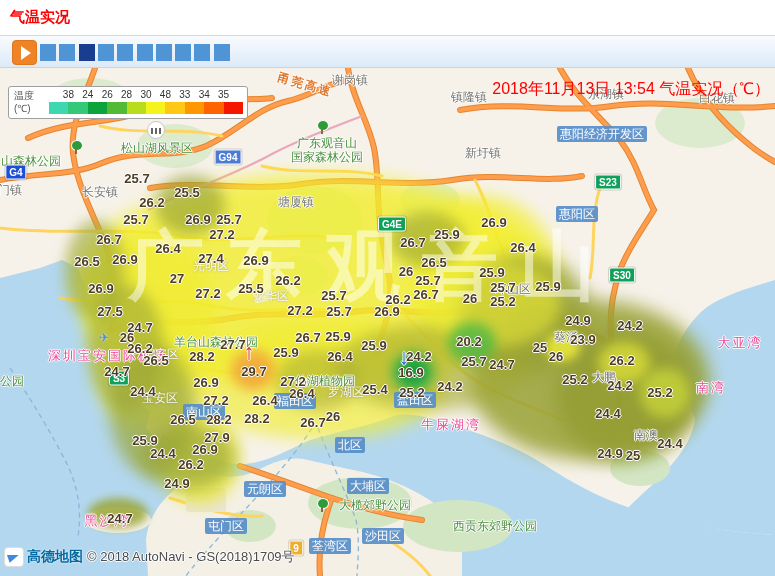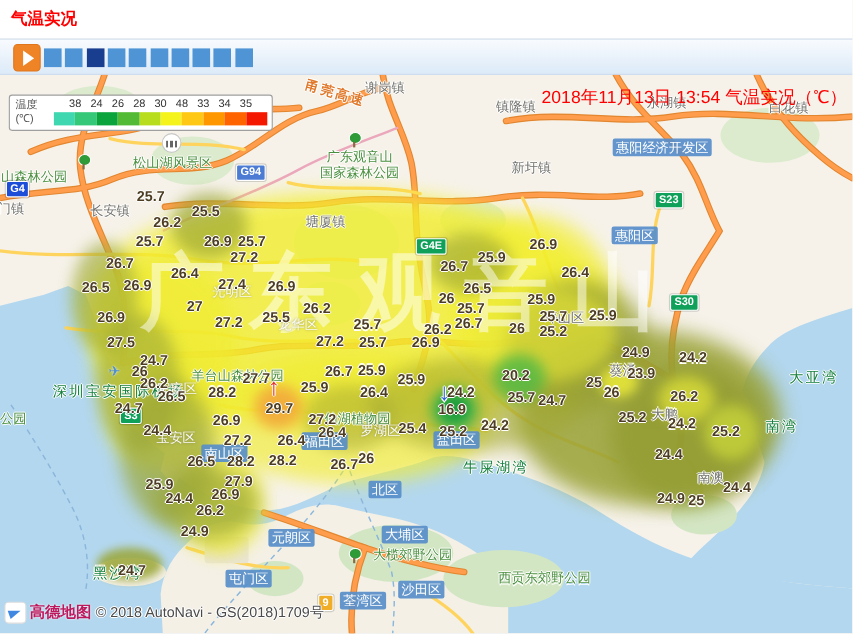--- a/index.html
+++ b/index.html
@@ -21,21 +21,21 @@
   #label-layer{z-index:10;}
   #temp-layer{z-index:12;padding-left:17px;}
   .blob{position:absolute;border-radius:50%;}
 
   .temp{position:absolute;transform:translate(-50%,-50%);font-size:13px;font-weight:bold;color:#4d3d22;white-space:nowrap;
     text-shadow:-1px 0 0 #fff,1px 0 0 #fff,0 -1px 0 #fff,0 1px 0 #fff;}
   .lbl{position:absolute;transform:translate(-50%,-50%);white-space:nowrap;
     text-shadow:-1px 0 0 #fff,1px 0 0 #fff,0 -1px 0 #fff,0 1px 0 #fff;}
   .lbl-town{font-size:12px;color:#72726e;}
   .lbl-park{font-size:12px;color:#4a8f3f;}
-  .lbl-sea{font-size:13px;color:#15803d;letter-spacing:2px;}
+  .lbl-sea{font-size:13px;color:#ec4899;letter-spacing:2px;}
   .lbl-white{font-size:12px;color:rgba(255,255,255,.95);text-shadow:0 0 2px rgba(110,110,90,.7);}
   .badge{position:absolute;transform:translate(-50%,-50%);font-size:12px;color:#fff;background:rgba(87,142,202,.92);
     padding:0 3px;line-height:16px;border-radius:2px;white-space:nowrap;}
   .shield{position:absolute;transform:translate(-50%,-50%);font-size:10px;font-weight:bold;color:#fff;padding:0 3px;
     line-height:13px;border-radius:2px;border:1px solid #fff;box-shadow:0 0 0 1px rgba(0,0,0,.15);}
   .shield-red{background:#1d4ed8;} .shield-blue{background:#4b7bd3;}
   .shield-green{background:#0fa05a;} .shield-yellow{background:#f0ad28;}
   .arrow{position:absolute;transform:translate(-50%,-50%);font-size:22px;font-weight:bold;line-height:22px;
     text-shadow:-1px 0 0 #fff,1px 0 0 #fff,0 -1px 0 #fff,0 1px 0 #fff;}
   .road-label{position:absolute;transform:translate(-50%,-50%) rotate(16deg);font-size:12px;font-weight:bold;color:#e0782a;
@@ -50,21 +50,21 @@
 
   .timestamp{position:absolute;right:5px;top:79px;font-size:16px;color:#fe0000;z-index:30;white-space:nowrap;}
 
   .watermark{position:absolute;color:rgba(255,255,255,.5);font-weight:bold;z-index:6;white-space:nowrap;}
   .wm1{left:128px;top:216px;font-size:76px;letter-spacing:22px;}
   .wm2{left:142px;top:296px;font-size:64px;letter-spacing:8px;color:rgba(255,255,255,.45);}
 
   .copyright{position:absolute;left:4px;top:547px;z-index:30;display:flex;align-items:center;}
   .logo-icon{width:18px;height:18px;background:#fff;border:1px solid #ddd;border-radius:4px;position:relative;margin-right:3px;}
   .logo-icon::after{content:"";position:absolute;left:3px;top:5px;border-left:11px solid #3f87e0;border-top:4px solid transparent;border-bottom:4px solid transparent;transform:rotate(-20deg);}
-  .brand{font-size:14px;font-weight:bold;color:#be185d;margin-right:4px;text-shadow:0 0 2px #fff;}
+  .brand{font-size:14px;font-weight:bold;color:#0369a1;margin-right:4px;text-shadow:0 0 2px #fff;}
   .copy-text{font-size:13px;color:#4a4a4a;text-shadow:-1px 0 0 #fff,1px 0 0 #fff,0 -1px 0 #fff,0 1px 0 #fff;}
 
   .tree-icon{position:absolute;width:12px;height:14px;transform:translate(-50%,-50%);}
   .tree-icon::before{content:"";position:absolute;left:1px;top:0;width:10px;height:9px;border-radius:50%;background:#2f9a38;border:1px solid #fff;}
   .tree-icon::after{content:"";position:absolute;left:5px;top:9px;width:2px;height:5px;background:#8a6a42;}
   .building-icon{position:absolute;width:16px;height:16px;transform:translate(-50%,-50%);background:#fff;border-radius:50%;border:1px solid #c8c8c8;}
   .building-icon::after{content:"";position:absolute;left:3px;top:6px;width:10px;height:6px;
     background:repeating-linear-gradient(90deg,#666 0 2px,#fff 2px 4px);}
   .plane-icon{position:absolute;transform:translate(-50%,-50%);font-size:13px;color:#4e8fd0;
     text-shadow:0 0 2px #fff;}

